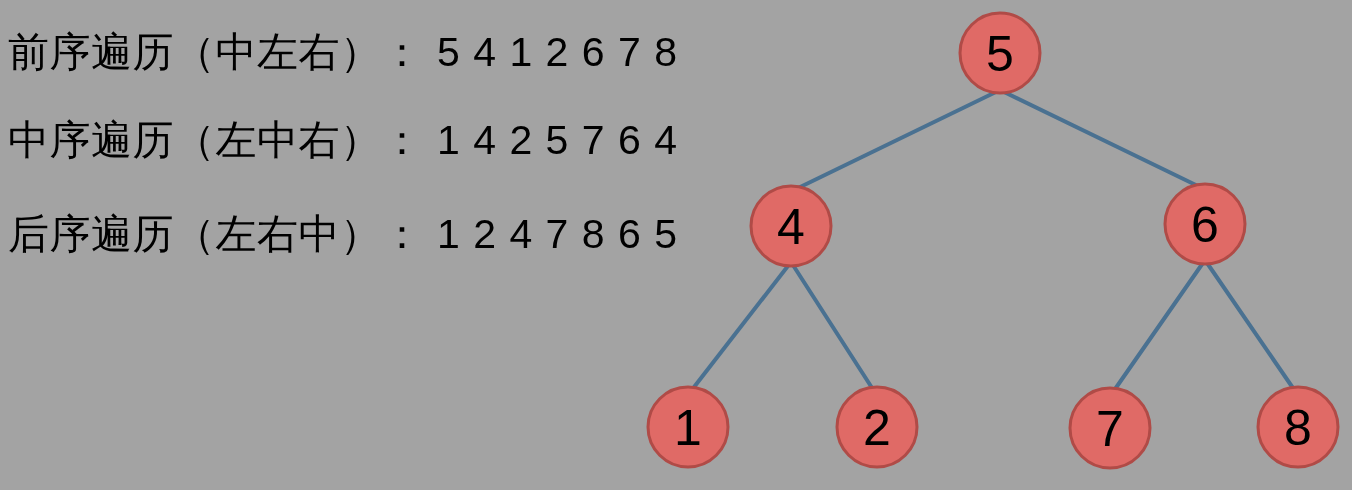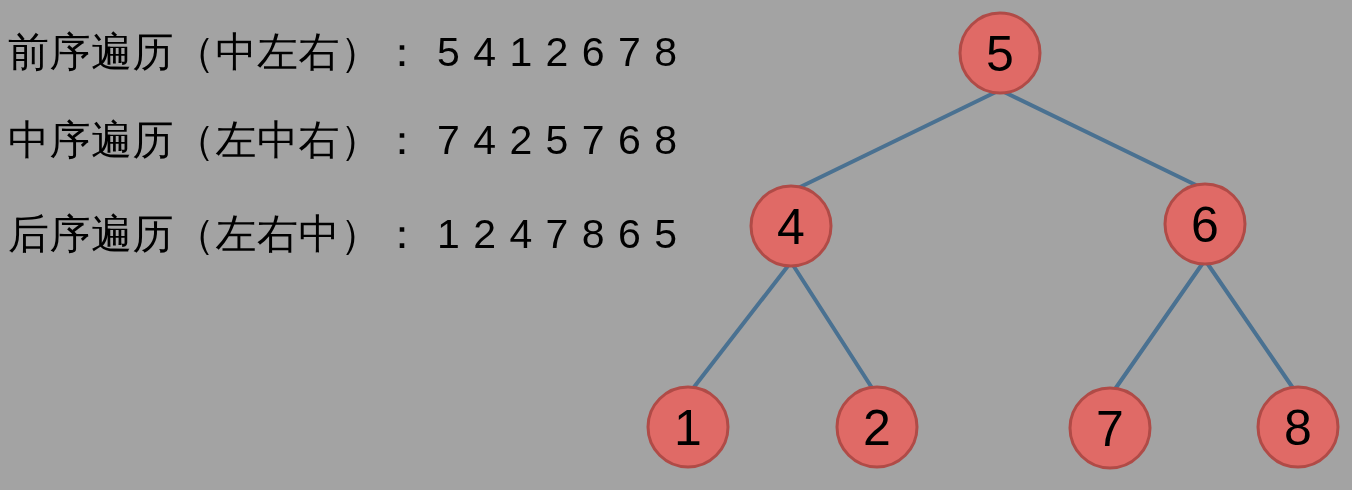--- a/index.html
+++ b/index.html
@@ -56,21 +56,21 @@
 </head>
 <body>
 
 <div class="stage">
 
   <div class="traversal-line t1">
     <span>前序遍历（中左右）：</span><span class="traversal-sequence">5 4 1 2 6 7 8</span>
   </div>
 
   <div class="traversal-line t2">
-    <span>中序遍历（左中右）：</span><span class="traversal-sequence">7 4 2 5 7 6 8</span>
+    <span>中序遍历（左中右）：</span><span class="traversal-sequence">1 4 2 5 7 6 4</span>
   </div>
 
   <div class="traversal-line t3">
     <span>后序遍历（左右中）：</span><span class="traversal-sequence">1 2 4 7 8 6 5</span>
   </div>
 
   <svg class="tree-svg" width="1352" height="490" viewBox="0 0 1352 490">
 
     <line class="tree-edge" x1="1000" y1="90" x2="794" y2="190"></line>
     <line class="tree-edge" x1="1000" y1="90" x2="1202" y2="188"></line>

